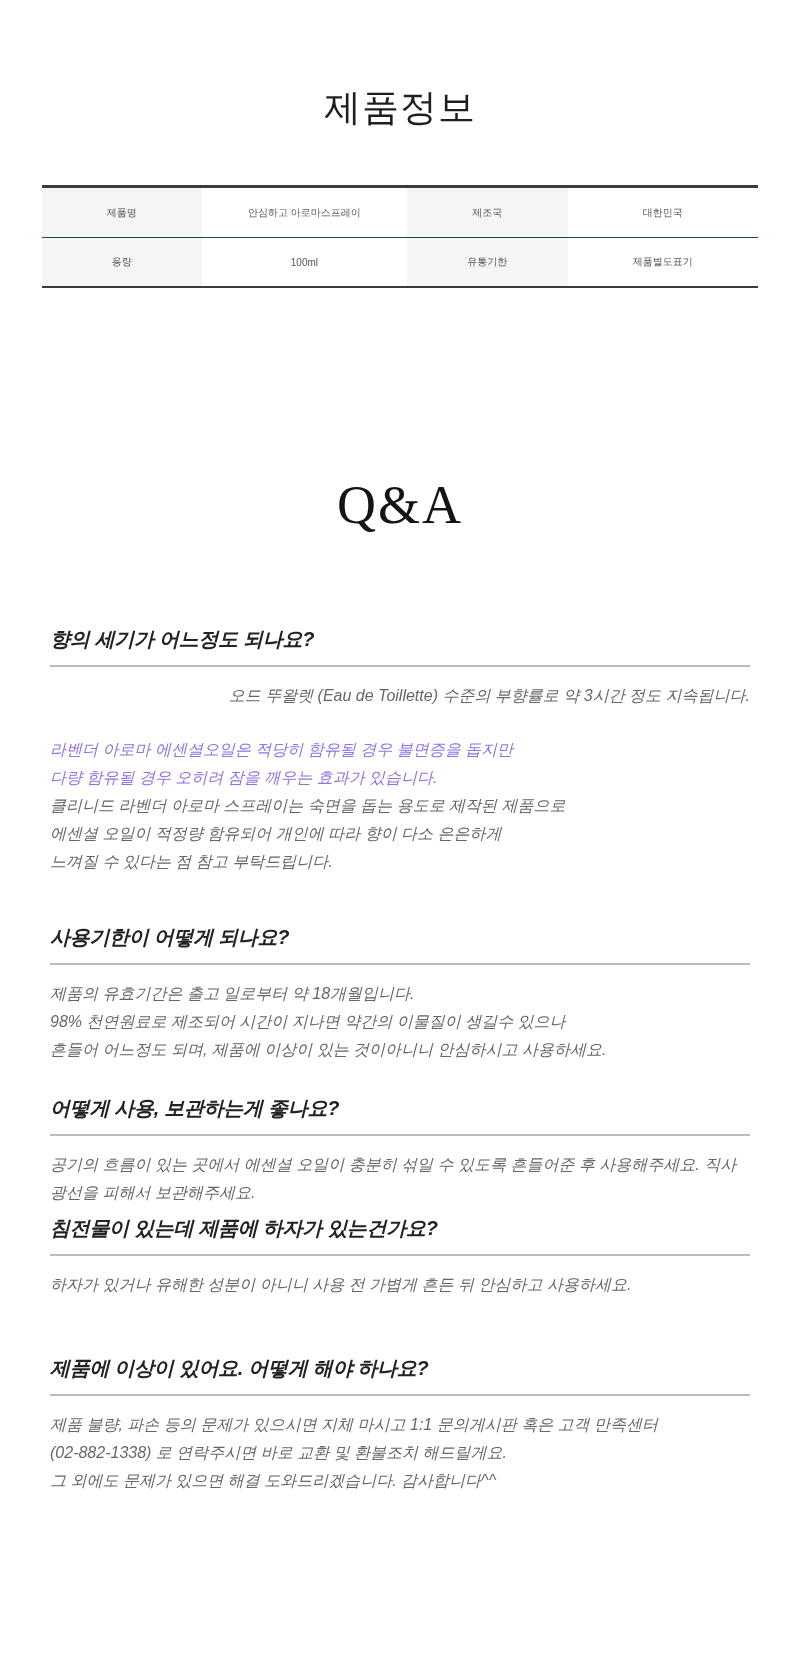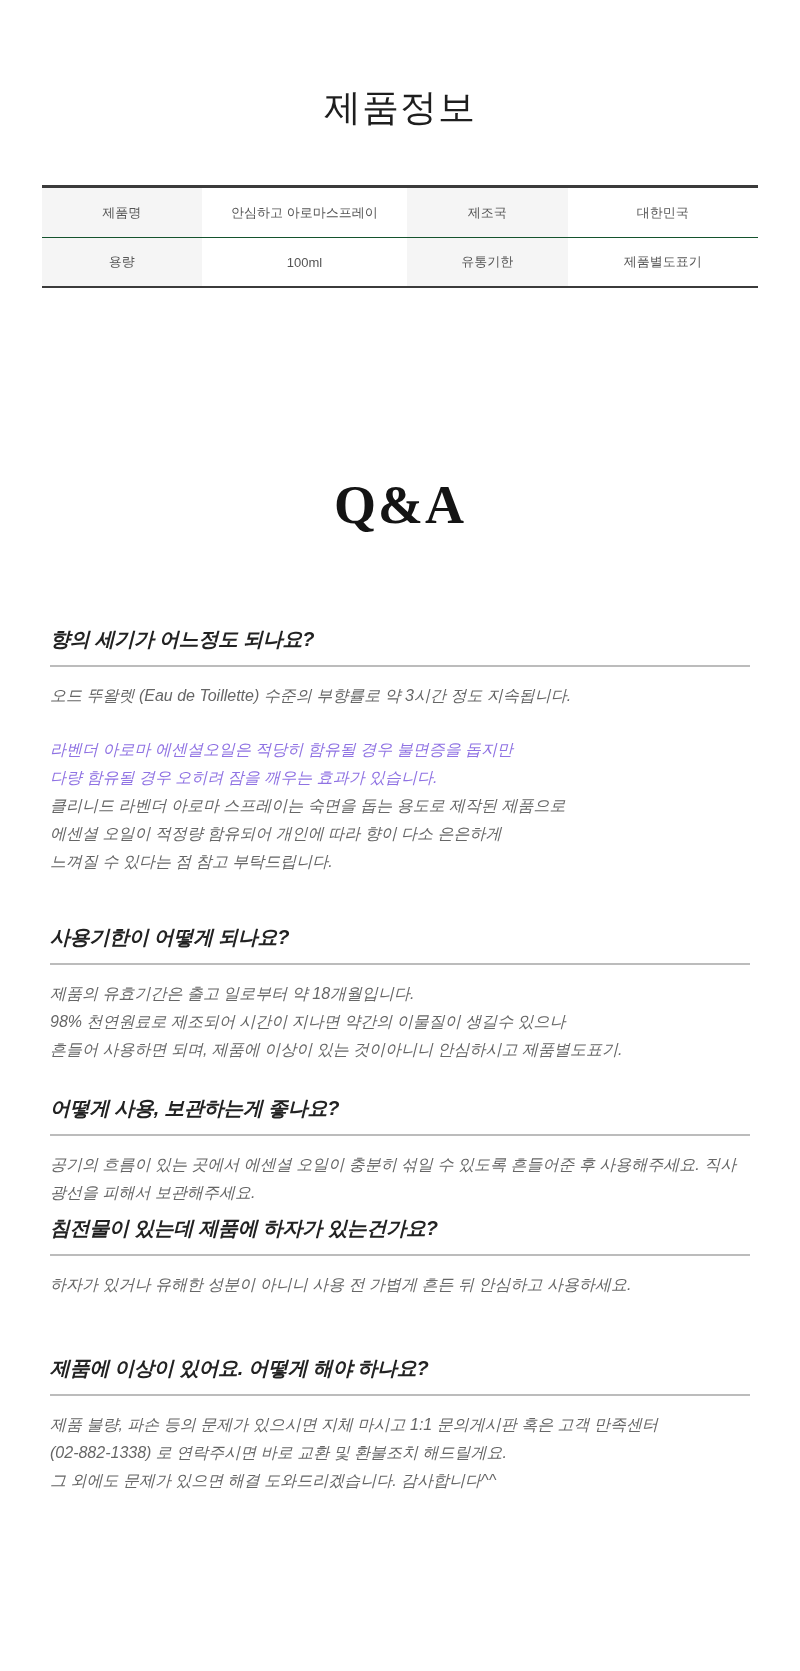--- a/index.html
+++ b/index.html
@@ -16,45 +16,45 @@
   }
   .info-table {
     margin:52px 42px 0 42px;
     border-top:3px solid var(--table-border-dark,#3b3b3b);
     border-bottom:2px solid var(--table-border-dark,#3b3b3b);
   }
   .info-row { display:grid; grid-template-columns:22.3% 28.7% 22.4% 26.6%; height:49px; }
   .info-row + .info-row { border-top:1px solid #14532d; }
   .cell {
     display:flex; align-items:center; justify-content:center;
-    font-size:13px; color:#555; text-align:center;
+    font-size:10px; color:#555; text-align:center;
   }
   .cell.label { background:var(--table-header-bg,#f5f5f5); }
 
   
   .qa-title {
     margin-top:186px; text-align:center;
     font-family:"Liberation Serif","DejaVu Serif",serif;
-    font-size:54px; font-weight:700; color:#141414; letter-spacing:2px;
+    font-size:54px; font-weight:400; color:#141414; letter-spacing:2px;
   }
   .qa-list { margin:8px 50px;font-style:italic; }
   .qa-item-1 { margin-top:90px; }
   .qa-item-2 { margin-top:48px; }
   .qa-item-3 { margin-top:31px; }
   .qa-item-4 { margin-top:8px; }
   .qa-item-5 { margin-top:56px; }
   .q {
     font-size:20px; font-weight:700; color:#222;
     padding-bottom:12px; letter-spacing:-0.3px;
   }
   .divider { height:2px; background:var(--divider,#bcbcbc); }
   .answer { padding-top:15px; font-size:16px; color:#666; line-height:28px; max-width:712px; }
   .line { }
   .line.purple { color:var(--purple,#8f72e3); }
-  .gap-after { margin-bottom:26px; }
+  .gap-after { margin-bottom:26px;text-align:right; }
 </style>
 </head>
 <body>
 
 <h1 class="product-title">제품정보</h1>
 
 <div class="info-table">
   <div class="info-row">
     <div class="cell label">제품명</div>
     <div class="cell">안심하고 아로마스프레이</div>
@@ -85,21 +85,21 @@
       <div class="line">느껴질 수 있다는 점 참고 부탁드립니다.</div>
     </div>
   </div>
 
   <div class="qa-item qa-item-2">
     <div class="q">사용기한이 어떻게 되나요?</div>
     <div class="divider"></div>
     <div class="answer">
       <div class="line">제품의 유효기간은 출고 일로부터 약 18개월입니다.</div>
       <div class="line">98% 천연원료로 제조되어 시간이 지나면 약간의 이물질이 생길수 있으나</div>
-      <div class="line">흔들어 사용하면 되며, 제품에 이상이 있는 것이아니니 안심하시고 제품별도표기.</div>
+      <div class="line">흔들어 어느정도 되며, 제품에 이상이 있는 것이아니니 안심하시고 사용하세요.</div>
     </div>
   </div>
 
   <div class="qa-item qa-item-3">
     <div class="q">어떻게 사용, 보관하는게 좋나요?</div>
     <div class="divider"></div>
     <div class="answer">
       <div class="line">공기의 흐름이 있는 곳에서 에센셜 오일이 충분히 섞일 수 있도록 흔들어준 후 사용해주세요. 직사광선을 피해서 보관해주세요.</div>
     </div>
   </div>

